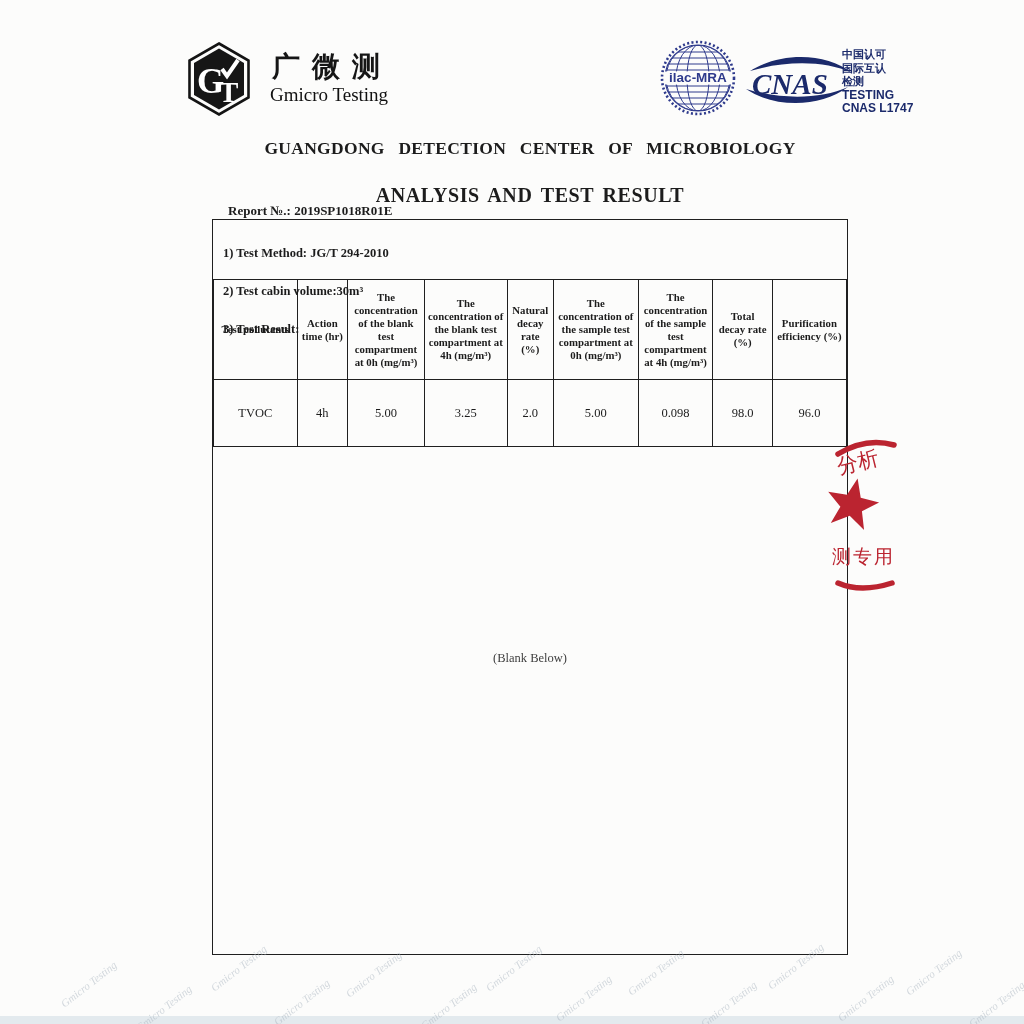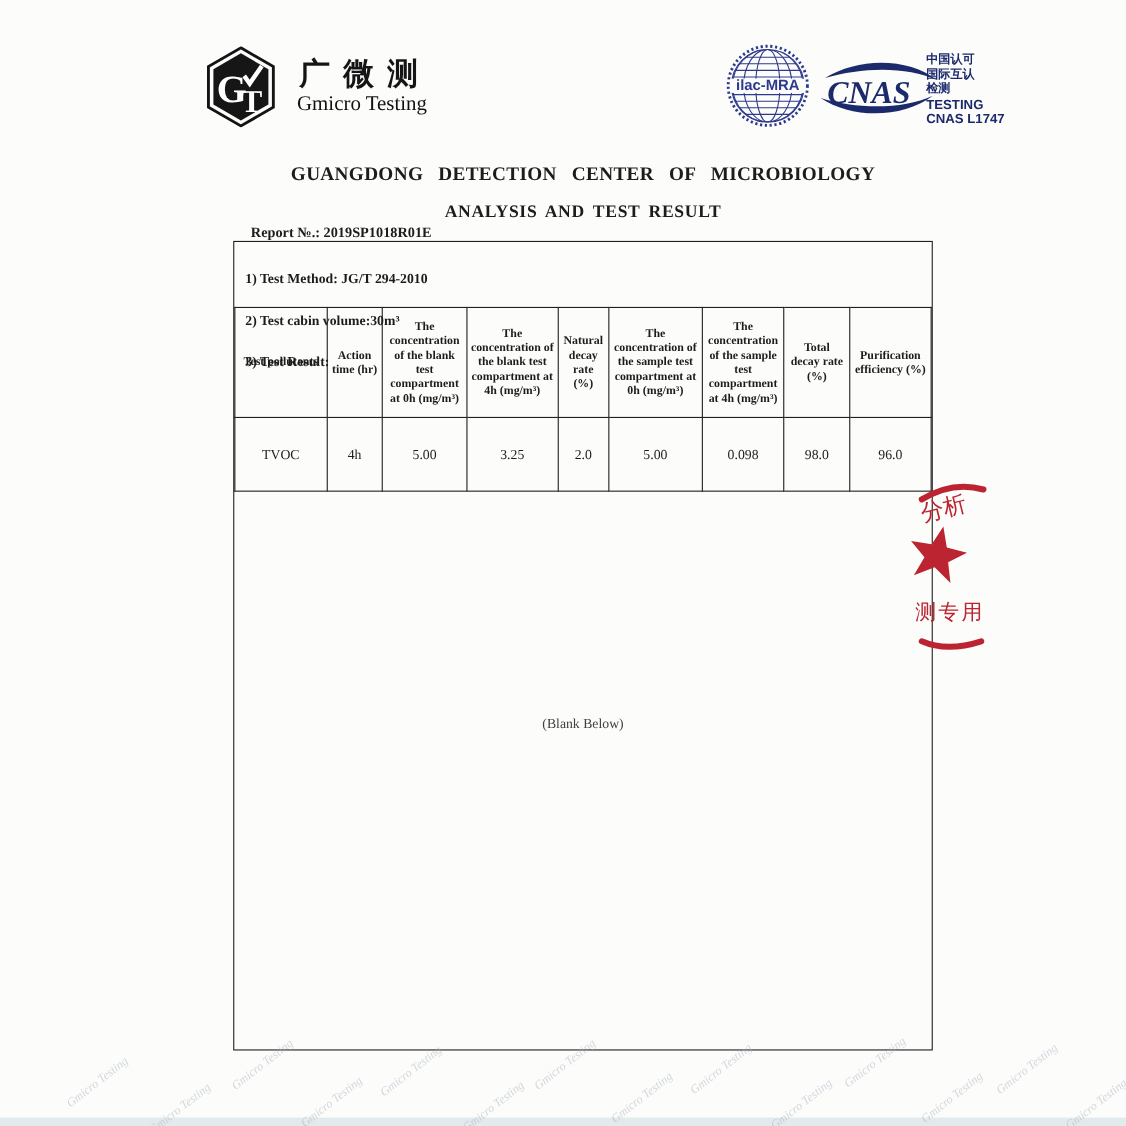--- a/index.html
+++ b/index.html
@@ -16,24 +16,24 @@
            font-family:"Liberation Serif", serif; }
 
   .ilac { position:absolute; left:660px; top:40px; width:76px; height:76px; }
   .cnas { position:absolute; left:740px; top:52px; width:118px; height:56px; }
   .cert-block { position:absolute; left:842px; top:48px; width:90px; line-height:13.5px;
                 color:#1b2a6b; font-family:"Liberation Sans", sans-serif; }
   .cert-block .cn { font-size:11px; font-weight:bold; }
   .cert-block .en { font-size:12px; font-weight:bold; }
 
   
-  .org-name { position:absolute; left:212px; top:148px; width:636px; text-align:center;
+  .org-name { position:absolute; left:212px; top:138px; width:636px; text-align:center;
               font-size:17.5px; font-weight:bold; word-spacing:9px; letter-spacing:0.3px; }
   .doc-title { position:absolute; left:212px; top:184px; width:636px; text-align:center;
-               font-size:16px; font-weight:bold; letter-spacing:0.6px; word-spacing:3px; }
+               font-size:20px; font-weight:bold; letter-spacing:0.6px; word-spacing:3px; }
   .report-no { position:absolute; left:228px; top:203px; font-size:13px; font-weight:bold; }
 
   
   .outer-box { position:absolute; left:212px; top:219px; width:636px; height:736px;
                border:1.5px solid #1f1f1f; background:transparent; }
   .notes { padding:4px 0 0 10px; height:59px; }
   .notes div { font-size:12.5px; font-weight:bold; line-height:18px;margin-top:20px; }
 
   table.result { width:100%; border-collapse:collapse; table-layout:fixed; }
   table.result td, table.result th { border:1px solid #1f1f1f; text-align:center;

